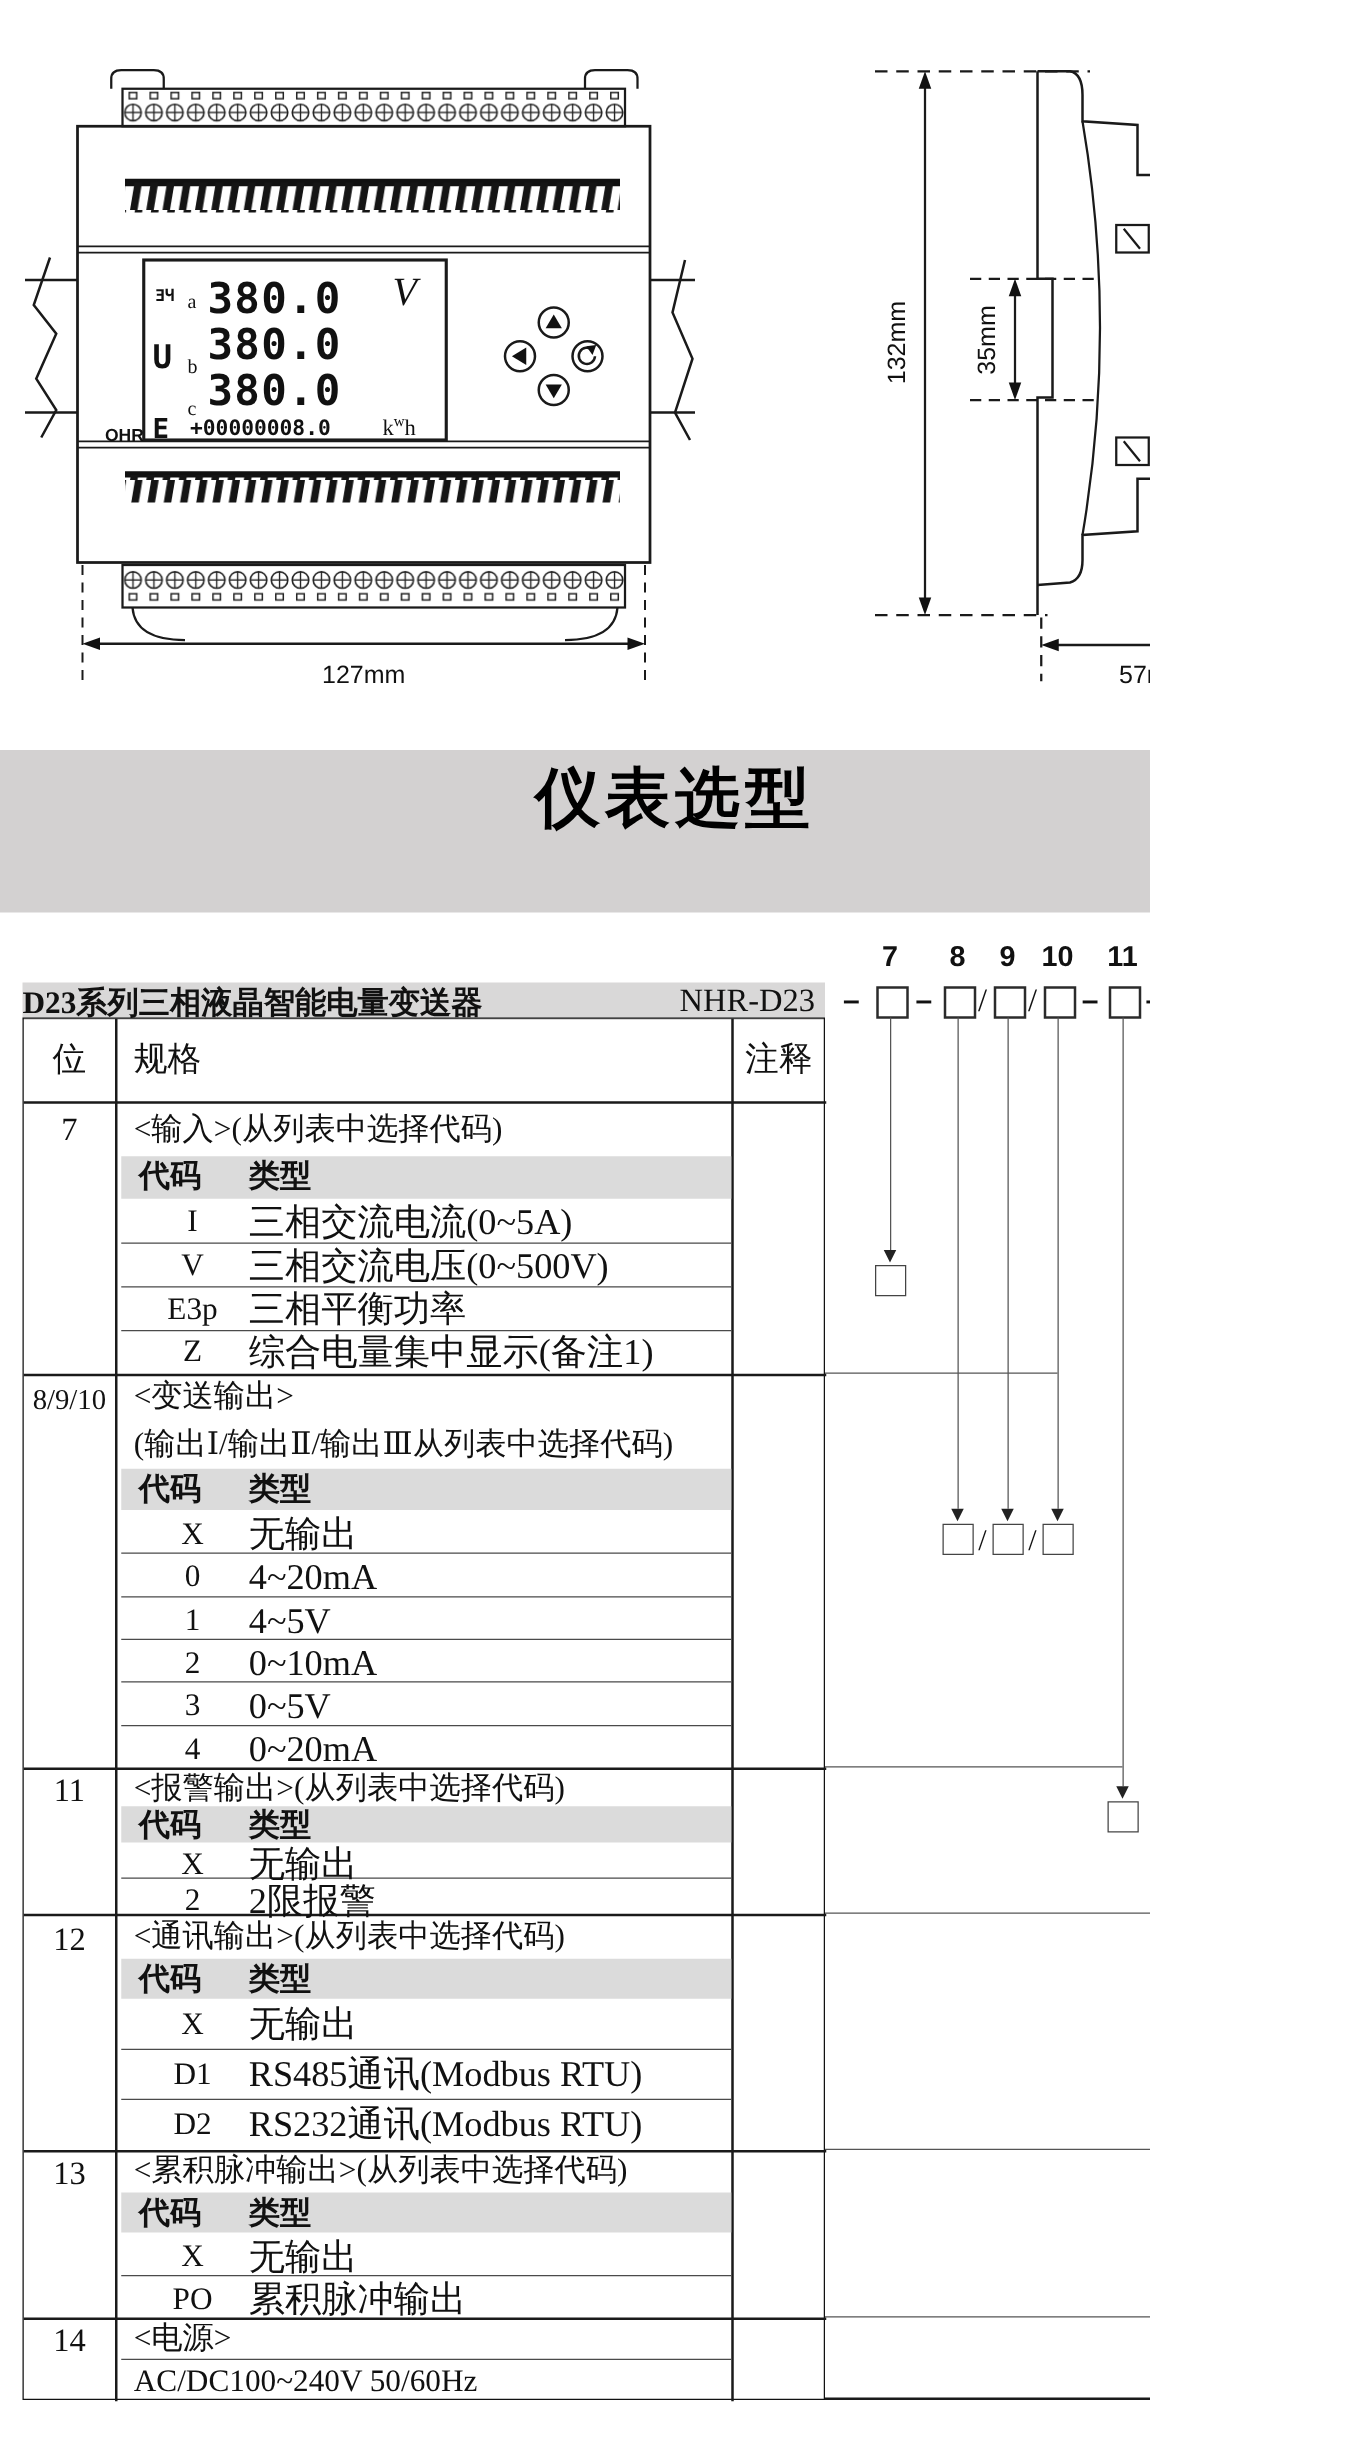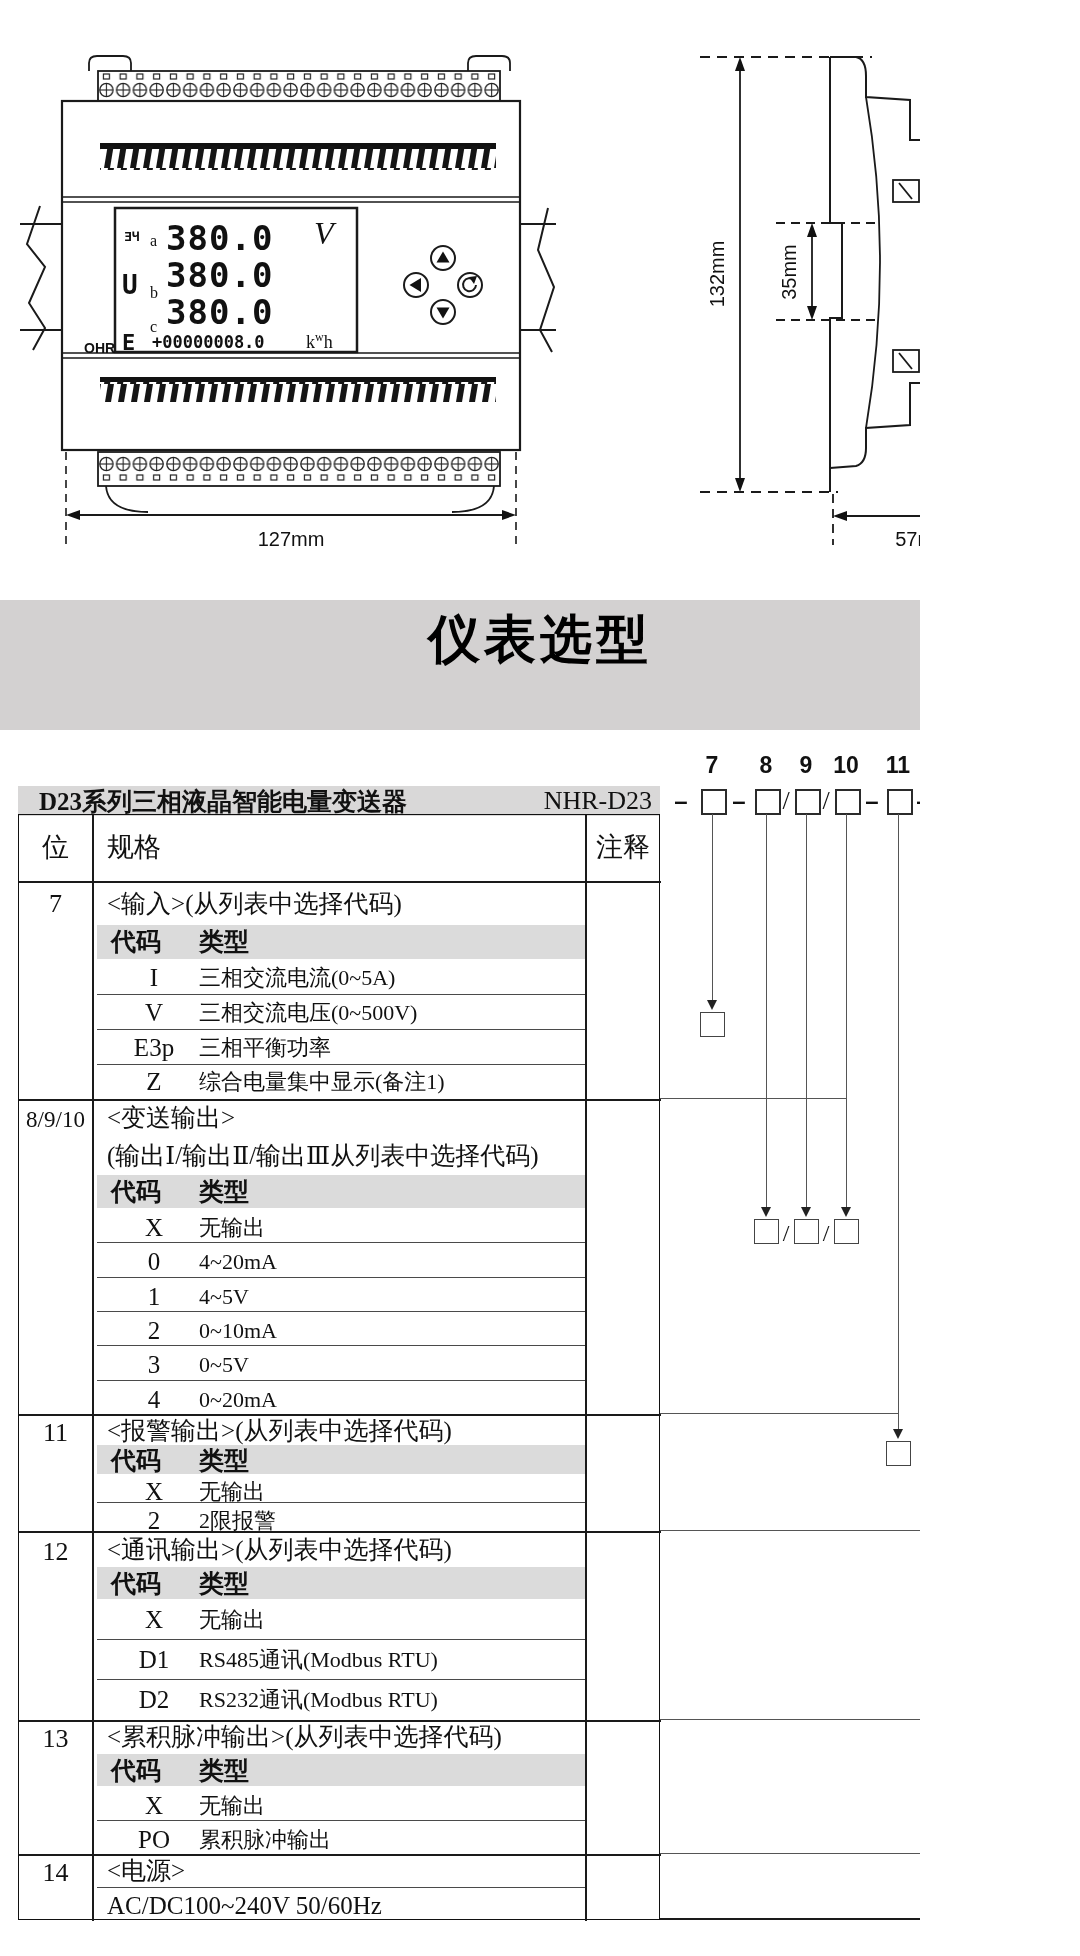--- a/index.html
+++ b/index.html
@@ -13,21 +13,21 @@
   
   .banner{position:absolute;left:0;top:600px;width:1080px;height:130px;background:#d3d1d1;text-align:center;}
   .banner-title{margin:0;padding-top:10px;font-family:"Liberation Sans",sans-serif;font-weight:900;
                 font-size:52px;letter-spacing:4px;color:#000;line-height:58px;}
   .banner-sub{font-family:"Liberation Sans",sans-serif;font-size:24px;color:#1c1c1c;line-height:30px;}
   
   .num{position:absolute;top:752px;width:44px;text-align:center;font-family:"Liberation Sans",sans-serif;
        font-weight:bold;font-size:23px;}
   .model-bar{position:absolute;left:18px;top:786px;width:642px;height:30px;background:#d9d8d8;
              display:flex;align-items:center;justify-content:space-between;}
-  .model-bar .pname{font-weight:bold;font-size:25px;padding-left:21px;white-space:nowrap;}
+  .model-bar .pname{font-weight:bold;font-size:25px;padding-left:0;white-space:nowrap;}
   .model-bar .mname{font-size:26px;padding-right:8px;white-space:nowrap;}
   .cbox{position:absolute;top:789px;width:22px;height:22px;border:2px solid #2b2b2b;background:#fff;}
   .cdash{position:absolute;top:787px;width:18px;text-align:center;font-family:"Liberation Sans",sans-serif;
          font-weight:bold;font-size:24px;}
   .cslash{position:absolute;top:786px;width:14px;text-align:center;font-size:26px;}
   
   .vconn{position:absolute;width:1px;background:#555;top:814px;}
   .econn{position:absolute;height:1px;background:#555;left:660px;}
   .arr{position:absolute;width:0;height:0;border-left:5px solid transparent;border-right:5px solid transparent;
        border-top:10px solid #222;}
@@ -40,21 +40,21 @@
   .vline{position:absolute;background:#1a1a1a;width:1.5px;top:0;height:1106px;}
   .hline{position:absolute;background:#1a1a1a;height:1.5px;left:0;width:642px;}
   .subline{position:absolute;background:#4a4a4a;height:1px;left:78px;width:488px;}
   .gray-bar{position:absolute;left:78px;width:488px;background:#dbdbdb;}
   .colhead{position:absolute;font-size:27px;line-height:32px;}
   .pos-val{position:absolute;left:0;width:73px;text-align:center;font-size:26px;line-height:30px;}
   .sec-title{position:absolute;left:88px;font-size:25px;line-height:30px;white-space:nowrap;}
   .ghead-code{position:absolute;left:92px;font-size:25px;line-height:30px;font-weight:bold;}
   .ghead-type{position:absolute;left:180px;font-size:25px;line-height:30px;font-weight:bold;}
   .opt-code{position:absolute;left:98px;width:74px;text-align:center;font-size:25px;line-height:30px;}
-  .opt-type{position:absolute;left:180px;font-size:22px;line-height:30px;white-space:nowrap;}
+  .opt-type{position:absolute;left:180px;font-size:29px;line-height:30px;white-space:nowrap;}
   .bline{position:absolute;left:660px;top:1918px;width:417px;height:1.5px;background:#1a1a1a;}
 </style>
 </head>
 <body>
 
 <div class="canvas">
 
   <svg class="abs" style="left:0;top:0" width="1080" height="600" viewBox="0 0 1080 600">
     <defs>
       <pattern id="screwTop" x="98" y="71" width="16.75" height="30" patternUnits="userSpaceOnUse">

